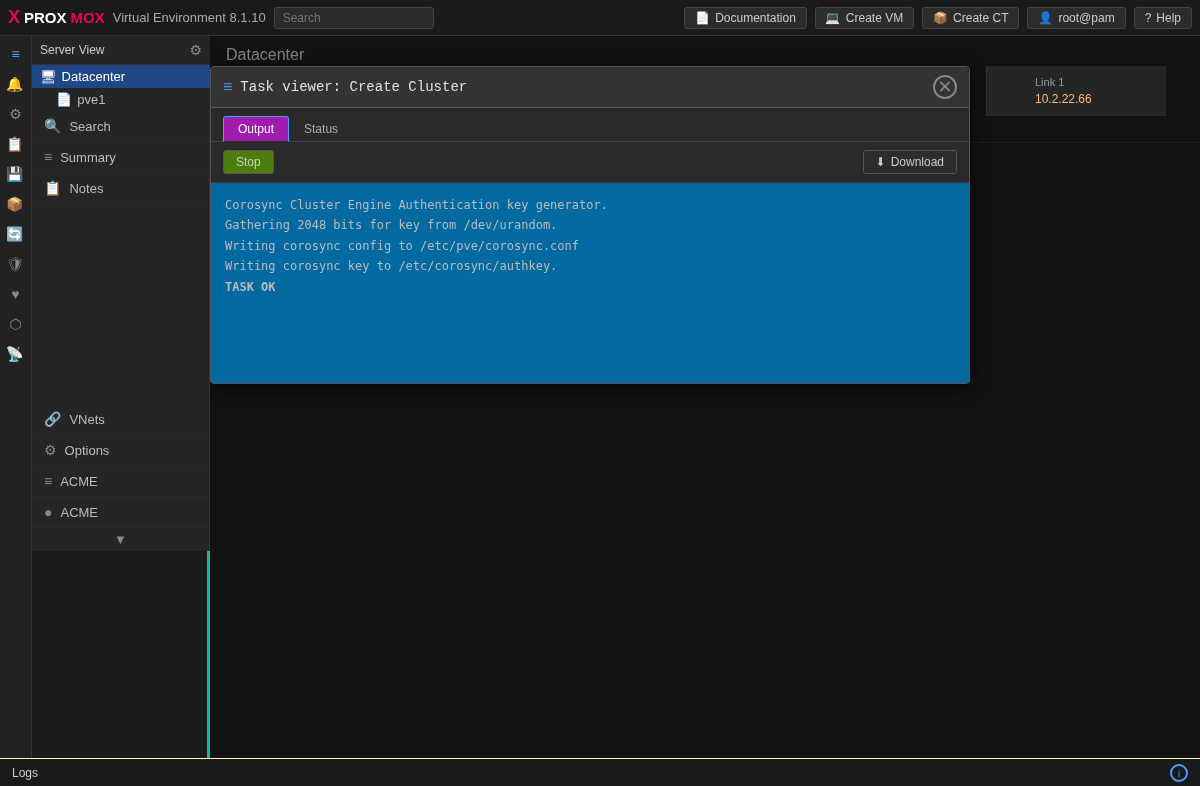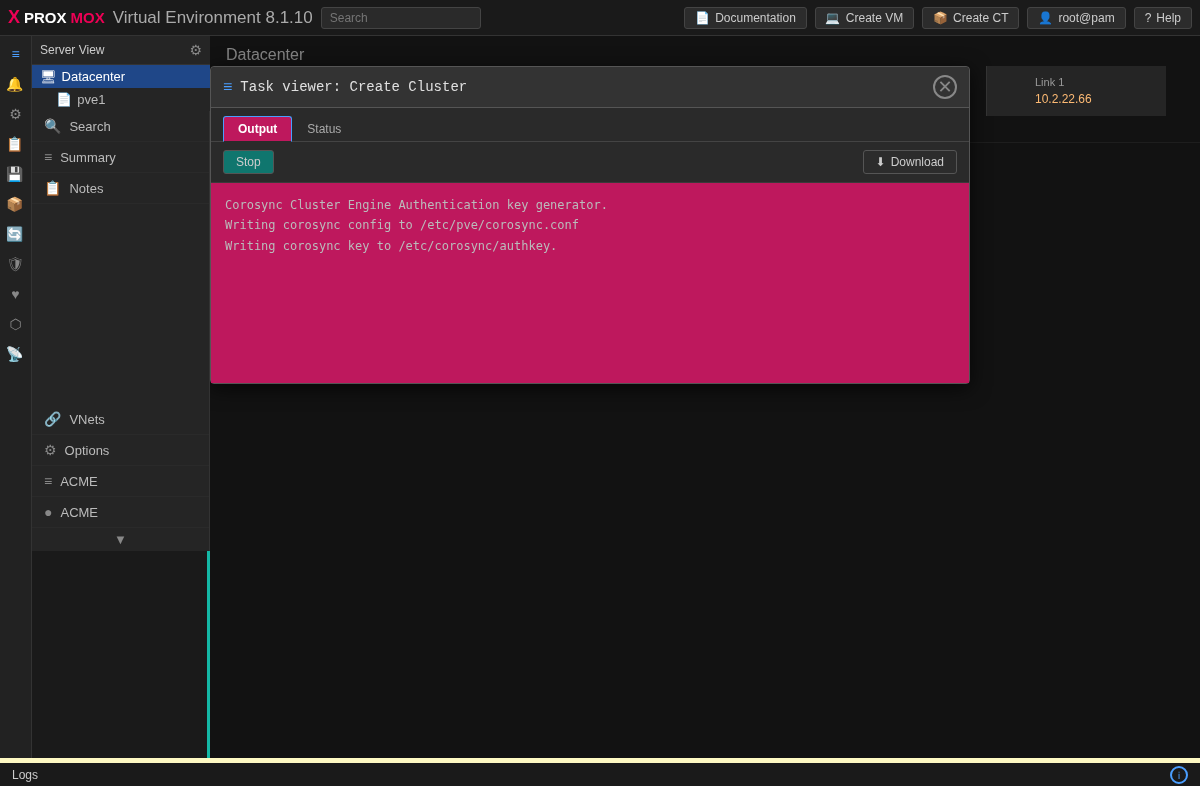--- a/index.html
+++ b/index.html
@@ -4,21 +4,21 @@
   <style>
     * { box-sizing: border-box; margin: 0; padding: 0; }
     body { background: #1a1a1a; color: #c0c0c0; font-family: 'Segoe UI', Tahoma, sans-serif; font-size: 13px; width: 1200px; height: 786px; overflow: hidden; }
 
     
     #topbar { display: flex; align-items: center; background: #1a1a1a; border-bottom: 1px solid #333; height: 36px; padding: 0 8px; gap: 8px; }
     #logo { display: flex; align-items: center; gap: 4px; color: #fff; font-size: 15px; font-weight: bold; }
     .logo-x { color: #e05; font-size: 18px; font-weight: 900; }
     .logo-prox { color: #fff; }
     .logo-mox { color: #e05; }
-    .logo-sub { color: #aaa; font-size: 17px; font-weight: normal; margin-left: 4px; }
+    .logo-sub { color: #aaa; font-size: 13px; font-weight: normal; margin-left: 4px; }
     #search-box { background: #2a2a2a; border: 1px solid #444; color: #ccc; padding: 3px 8px; border-radius: 3px; width: 160px; font-size: 12px; }
     .topbar-spacer { flex: 1; }
     .topbar-btn { display: flex; align-items: center; gap: 5px; background: #2c2c2c; border: 1px solid #444; color: #ccc; padding: 3px 10px; border-radius: 3px; cursor: pointer; font-size: 12px; }
     .user-btn { background: #2c2c2c; border: 1px solid #444; color: #ccc; }
 
     
     #main { display: flex; height: calc(786px - 36px - 28px); }
 
     
     #icon-sidebar { width: 32px; background: #222; border-right: 1px solid #333; display: flex; flex-direction: column; align-items: center; padding-top: 4px; gap: 2px; }
@@ -47,39 +47,39 @@
     .cluster-buttons { display: flex; gap: 6px; margin-bottom: 12px; }
     .cluster-btn { background: #2c2c2c; border: 1px solid #555; color: #ccc; padding: 5px 14px; border-radius: 3px; cursor: pointer; font-size: 12px; }
     #standalone-note { color: #999; font-size: 12px; padding: 0 16px; }
 
     
     #right-panel { width: 180px; background: #252525; border-left: 1px solid #333; padding: 10px; }
     .right-panel-label { color: #999; font-size: 11px; margin-bottom: 4px; }
     .right-panel-value { color: #fdba74; font-size: 12px; }
 
     
-    #logbar { height: 28px; background: #1a1a1a; border-top: 5px solid #fef9c3; display: flex; align-items: center; padding: 0 12px; justify-content: space-between; }
+    #logbar { height: 28px; background: #1a1a1a; border-top: 1px solid #fef9c3; display: flex; align-items: center; padding: 0 12px; justify-content: space-between; }
     #logbar-label { color: #ccc; font-size: 12px; }
     .logbar-circle { width: 18px; height: 18px; border-radius: 50%; border: 2px solid #4a9eff; display: flex; align-items: center; justify-content: center; color: #4a9eff; font-size: 10px; }
 
     
     #modal-overlay { position: absolute; top: 0; left: 0; right: 0; bottom: 0; background: rgba(0,0,0,0.4); display: flex; align-items: flex-start; justify-content: flex-start; padding-top: 30px; padding-left: 0; }
     #modal { background: #2a2a2a; border: 1px solid #555; border-radius: 4px; width: 760px; margin-left: 0; box-shadow: 0 4px 20px rgba(0,0,0,0.7); }
     #modal-header { display: flex; align-items: center; justify-content: space-between; background: #333; padding: 8px 12px; border-radius: 4px 4px 0 0; border-bottom: 1px solid #555; }
     #modal-title-row { display: flex; align-items: center; gap: 8px; }
     #modal-title-icon { color: #4a9eff; font-size: 16px; }
     #modal-title { color: #e0e0e0; font-size: 14px; font-family: Liberation Mono, monospace; }
     #modal-close { color: #888; cursor: pointer; font-size: 18px; width: 24px; height: 24px; display: flex; align-items: center; justify-content: center; border-radius: 50%; border: 2px solid #888; line-height: 1; }
     #modal-tabs { display: flex; gap: 0; padding: 8px 12px 0; border-bottom: 1px solid #444; }
     .modal-tab { padding: 5px 14px; cursor: pointer; font-size: 12px; color: #aaa; border: 1px solid transparent; border-radius: 3px 3px 0 0; margin-bottom: -1px; }
-    .modal-tab.active { background: #be185d; color: #fff; border-color: #4a9eff; border-bottom-color: #2a2a2a; font-weight: bold; }
+    .modal-tab.active { background: #a21caf; color: #fff; border-color: #4a9eff; border-bottom-color: #2a2a2a; }
     #modal-toolbar { padding: 8px 12px; border-bottom: 1px solid #3a3a3a; display: flex; align-items: center; justify-content: space-between; }
-    .modal-stop-btn { background: #0f766e; border: 1px solid #555; color: #ccc; padding: 4px 12px; border-radius: 3px; cursor: pointer; font-size: 12px; }
+    .modal-stop-btn { background: #4d7c0f; border: 1px solid #555; color: #ccc; padding: 4px 12px; border-radius: 3px; cursor: pointer; font-size: 12px; }
     .modal-download-btn { display: flex; align-items: center; gap: 5px; background: #2c2c2c; border: 1px solid #555; color: #ccc; padding: 4px 12px; border-radius: 3px; cursor: pointer; font-size: 12px; }
-    #modal-output { padding: 12px 14px; font-family: monospace; font-size: 12px; color: #bbb; line-height: 1.7; background: #be185d; min-height: 200px; }
+    #modal-output { padding: 12px 14px; font-family: monospace; font-size: 12px; color: #bbb; line-height: 1.7; background: #0369a1; min-height: 200px; }
     .output-line { white-space: pre; }
     .output-ok { color: #bbb; font-weight: bold; }
 
     
     ::-webkit-scrollbar { width: 6px; }
     ::-webkit-scrollbar-track { background: #1a1a1a; }
     ::-webkit-scrollbar-thumb { background: #444; border-radius: 3px; }
   </style>
 </head>
 <body>
@@ -209,22 +209,24 @@
         </div>
         <div id="modal-toolbar">
           <button class="modal-stop-btn">Stop</button>
           <button class="modal-download-btn">
             <span>⬇</span>
             <span>Download</span>
           </button>
         </div>
         <div id="modal-output">
           <div class="output-line">Corosync Cluster Engine Authentication key generator.</div>
+          <div class="output-line">Gathering 2048 bits for key from /dev/urandom.</div>
           <div class="output-line">Writing corosync config to /etc/pve/corosync.conf</div>
           <div class="output-line">Writing corosync key to /etc/corosync/authkey.</div>
+          <div class="output-line output-ok">TASK OK</div>
         </div>
       </div>
 
       <div id="right-panel" style="margin-left:16px;padding-left:48px;">
         <div class="right-panel-label">Link 1</div>
         <div class="right-panel-value">10.2.22.66</div>
       </div>
     </div>
   </div>
 

